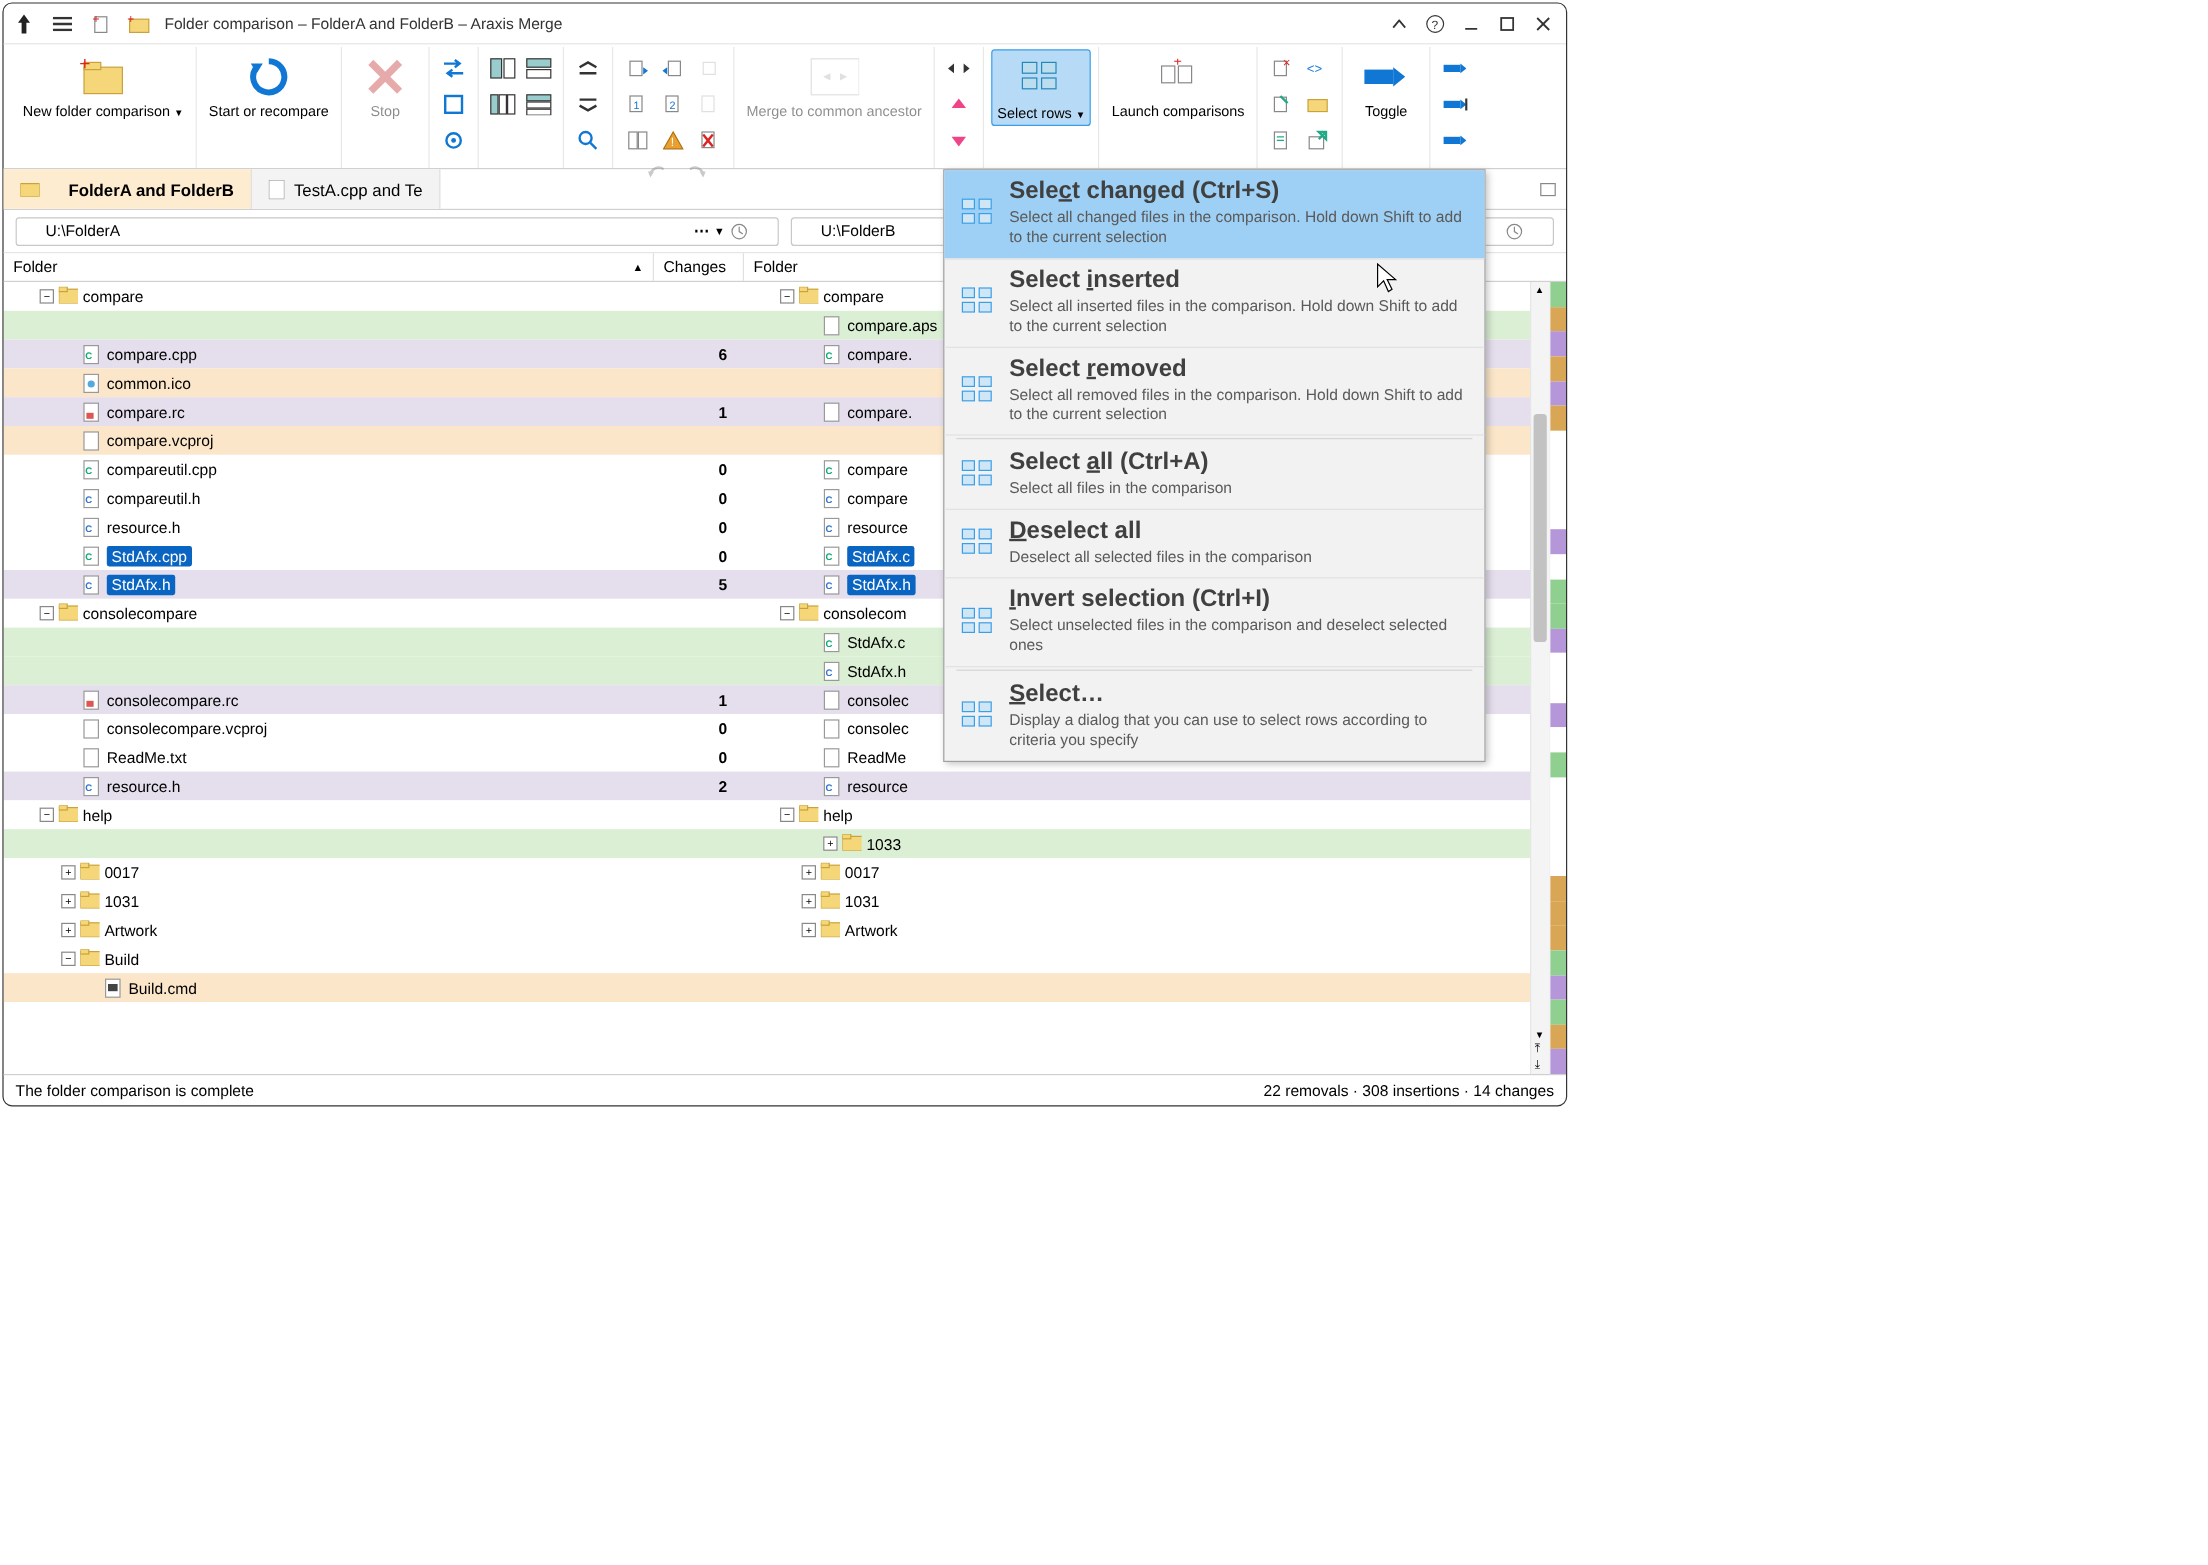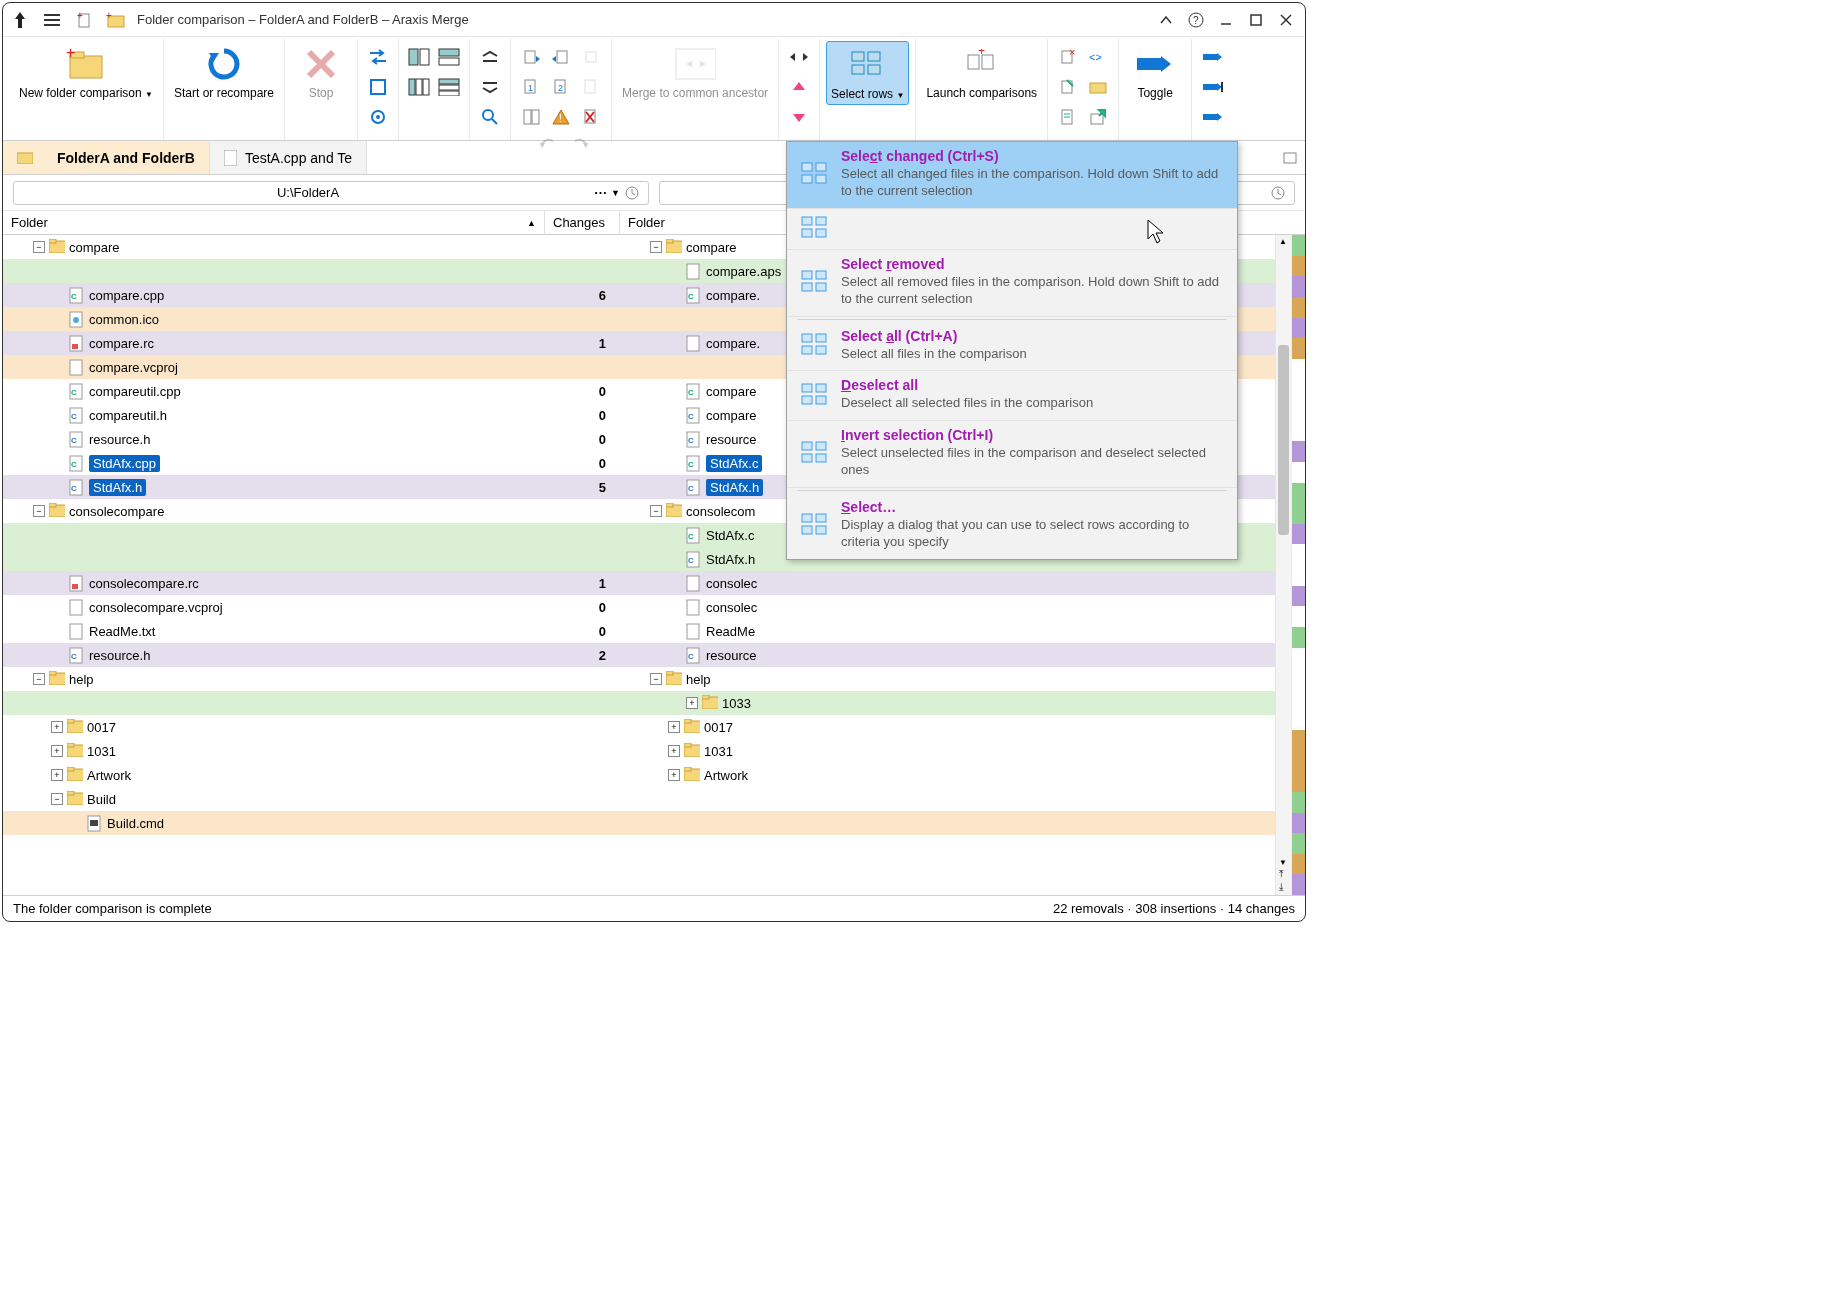--- a/index.html
+++ b/index.html
@@ -32,21 +32,21 @@
 
 .tabsrow { height: 34px; display: flex; align-items: stretch; border-bottom: 1px solid #d0d0d0; }
 .tab { display: flex; align-items: center; padding: 0 14px; gap: 8px; border-right: 1px solid #e0e0e0; cursor: pointer; font-size: 14px; }
 .tab.active { background: #fdeccf; font-weight: 700; gap: 24px; }
 .tab.inactive { background: #f3f3f3; }
 .tabspacer { flex: 1; }
 .tabend { width: 30px; display: flex; align-items: center; justify-content: center; }
 
 
 .pathbar { height: 36px; display: flex; gap: 10px; padding: 4px 10px; border-bottom: 1px solid #e5e5e5; align-items: center; }
-.pathfield { flex: 1; display: flex; align-items: center; border: 1px solid #c8c8c8; border-radius: 3px; padding: 3px 8px; background: #fff; text-align: center; }
+.pathfield { flex: 1; display: flex; align-items: center; border: 1px solid #c8c8c8; border-radius: 3px; padding: 3px 24px; background: #fff; }
 .pathfield .pftext { flex: 1; font-size: 13px; }
 .pathctl { display: flex; align-items: center; gap: 4px; }
 
 
 .tablehdr { height: 24px; display: flex; border-bottom: 1px solid #d0d0d0; font-size: 13px; }
 .thcell { border-right: 1px solid #e0e0e0; display: flex; align-items: center; padding: 0 8px; }
 .th-folder-l { width: 542px; justify-content: space-between; }
 .th-changes { width: 75px; }
 .th-folder-r { width: 615px; }
 
@@ -72,21 +72,21 @@
 .toggle-box { width: 12px; height: 12px; border: 1px solid #888; display: inline-flex; align-items: center; justify-content: center; font-size: 9px; line-height: 1; margin-right: 4px; cursor: pointer; background: #fff; }
 .ficon { width: 16px; height: 16px; display: inline-flex; margin-right: 4px; }
 
 
 .dropdown { position: absolute; top: 138px; left: 783px; width: 452px; background: #f2f2f2; border: 1px solid #a0a0a0; box-shadow: 2px 2px 6px rgba(0,0,0,0.25); z-index: 100; }
 .dd-item { display: flex; padding: 6px 10px 8px; gap: 8px; cursor: pointer; border-bottom: 1px solid #e2e2e2; }
 .dd-item:last-child { border-bottom: none; }
 .dd-item.highlight { background: #9ed0f5; }
 .dd-iconbox { width: 36px; display: flex; align-items: center; justify-content: center; flex-shrink: 0; }
 .dd-text { flex: 1; }
-.dd-title { font-size: 14px; font-weight: 600; color: #a21caf; margin-bottom: 2px; }
+.dd-title { font-size: 20px; font-weight: 600; color: #404040; margin-bottom: 2px; }
 .dd-title .ul { text-decoration: underline; }
 .dd-desc { font-size: 13px; color: #5a5a5a; line-height: 1.3; }
 .dd-sep { height: 1px; background: #d5d5d5; margin: 2px 10px; }
 
 
 .statusbar { height: 26px; border-top: 1px solid #d0d0d0; display: flex; align-items: center; padding: 0 10px; font-size: 13px; }
 .statusbar .sp { flex: 1; }
 
 
 .cursor { position: absolute; top: 216px; left: 1144px; z-index: 200; pointer-events: none; }
@@ -1142,20 +1142,24 @@
       </div>
       <div class="dd-item">
         <div class="dd-iconbox">
           <svg width="30" height="26">
             <rect x="2" y="2" width="10" height="8" fill="#cfe6f7" stroke="#3b9fe8"></rect>
             <rect x="16" y="2" width="10" height="8" fill="#cfe6f7" stroke="#3b9fe8"></rect>
             <rect x="2" y="14" width="10" height="8" fill="#cfe6f7" stroke="#3b9fe8"></rect>
             <rect x="16" y="14" width="10" height="8" fill="#cfe6f7" stroke="#3b9fe8"></rect>
           </svg>
         </div>
+        <div class="dd-text">
+          <div class="dd-title">Select <span class="ul">i</span>nserted</div>
+          <div class="dd-desc">Select all inserted files in the comparison. Hold down Shift to add to the current selection</div>
+        </div>
       </div>
       <div class="dd-item">
         <div class="dd-iconbox">
           <svg width="30" height="26">
             <rect x="2" y="2" width="10" height="8" fill="#cfe6f7" stroke="#3b9fe8"></rect>
             <rect x="16" y="2" width="10" height="8" fill="#cfe6f7" stroke="#3b9fe8"></rect>
             <rect x="2" y="14" width="10" height="8" fill="#cfe6f7" stroke="#3b9fe8"></rect>
             <rect x="16" y="14" width="10" height="8" fill="#cfe6f7" stroke="#3b9fe8"></rect>
           </svg>
         </div>

